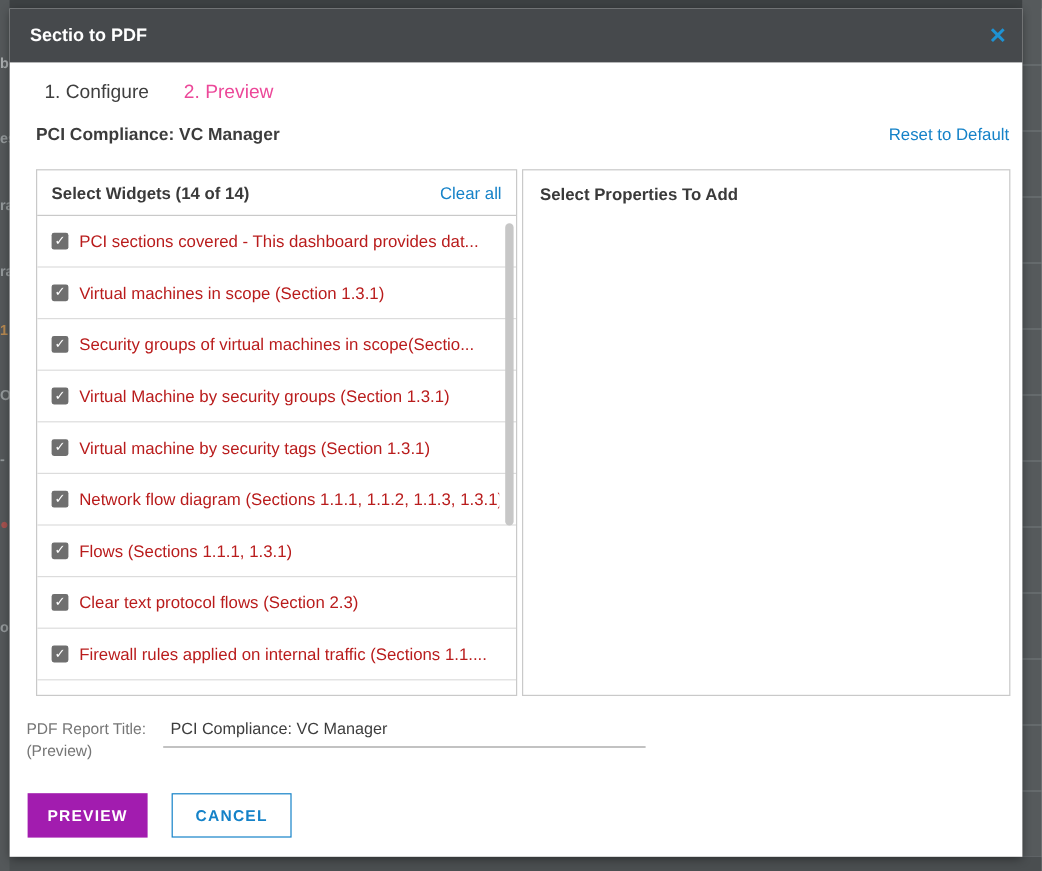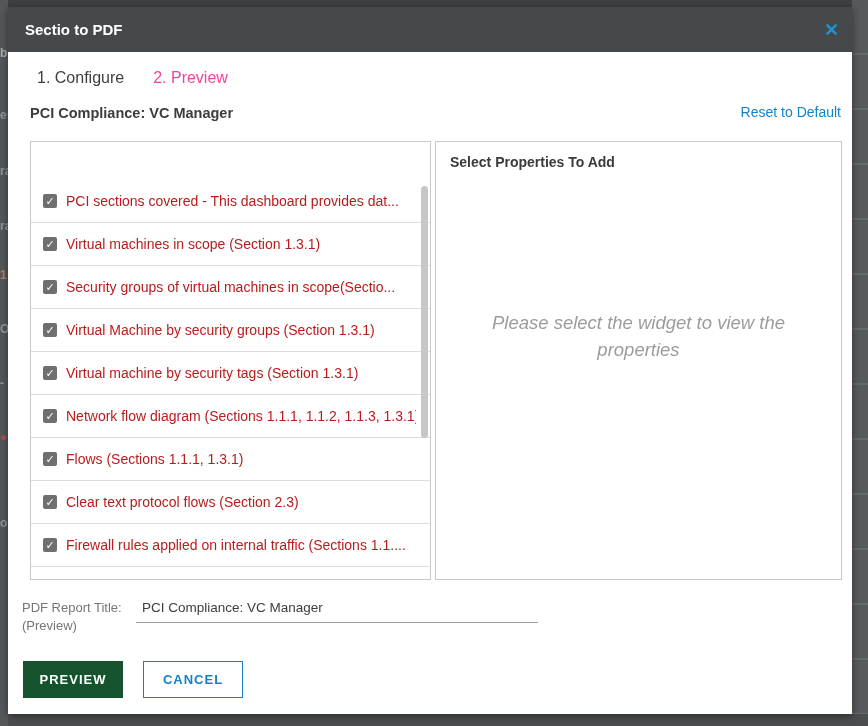--- a/index.html
+++ b/index.html
@@ -86,21 +86,21 @@
     font-family:"Liberation Sans",sans-serif;font-size:13.5px;color:#3d3d3d;
     padding:2px 4px 7px 6px;
   }
 
   
   .buttons{position:absolute;left:15px;top:654px;display:flex;}
   .btn{
     width:100px;height:37px;font-family:"Liberation Sans",sans-serif;
     font-size:13px;font-weight:bold;letter-spacing:1px;cursor:pointer;
   }
-  .btn.primary{background:#14532d;color:#ffffff;border:none;}
+  .btn.primary{background:#a21caf;color:#ffffff;border:none;}
   .btn.outline{background:#ffffff;color:#1582c8;border:1px solid #1582c8;margin-left:20px;}
 </style>
 </head>
 <body>
 
 <div class="edge-top"></div>
 <div class="edge-right"></div>
 <div class="edge-bottom"></div>
 <div class="edge-left" id="edge-left">
     <span class="frag" style="top: 46px; color: rgb(198, 202, 204);">b</span>
@@ -127,20 +127,24 @@
   </div>
 
   <div class="title-row">
     <span class="dash-title">PCI Compliance: VC Manager</span>
     <a class="reset-link">Reset to Default</a>
   </div>
 
   <div class="panels">
 
     <div class="panel left">
+      <div class="panel-header">
+        <span class="ph-title">Select Widgets (14 of 14)</span>
+        <a class="clear-all">Clear all</a>
+      </div>
       <div class="rows" id="widget-rows">
           <div class="row">
             <span class="cbx">✓</span>
             <span class="row-label">PCI sections covered - This dashboard provides dat...</span>
           </div>
           <div class="row">
             <span class="cbx">✓</span>
             <span class="row-label">Virtual machines in scope (Section 1.3.1)</span>
           </div>
           <div class="row">
@@ -170,21 +174,20 @@
           <div class="row">
             <span class="cbx">✓</span>
             <span class="row-label">Firewall rules applied on internal traffic (Sections 1.1....</span>
           </div>
         </div>
       <div class="scroll-thumb"></div>
     </div>
 
     <div class="panel right">
       <div class="panel-header2">Select Properties To Add</div>
-      <div class="placeholder">Please select the widget to view the properties</div>
     </div>
 
   </div>
 
   <div class="form-label">
     <div>PDF Report Title:</div>
     <div>(Preview)</div>
   </div>
   <input class="title-input" type="text" value="PCI Compliance: VC Manager" style="">
 

